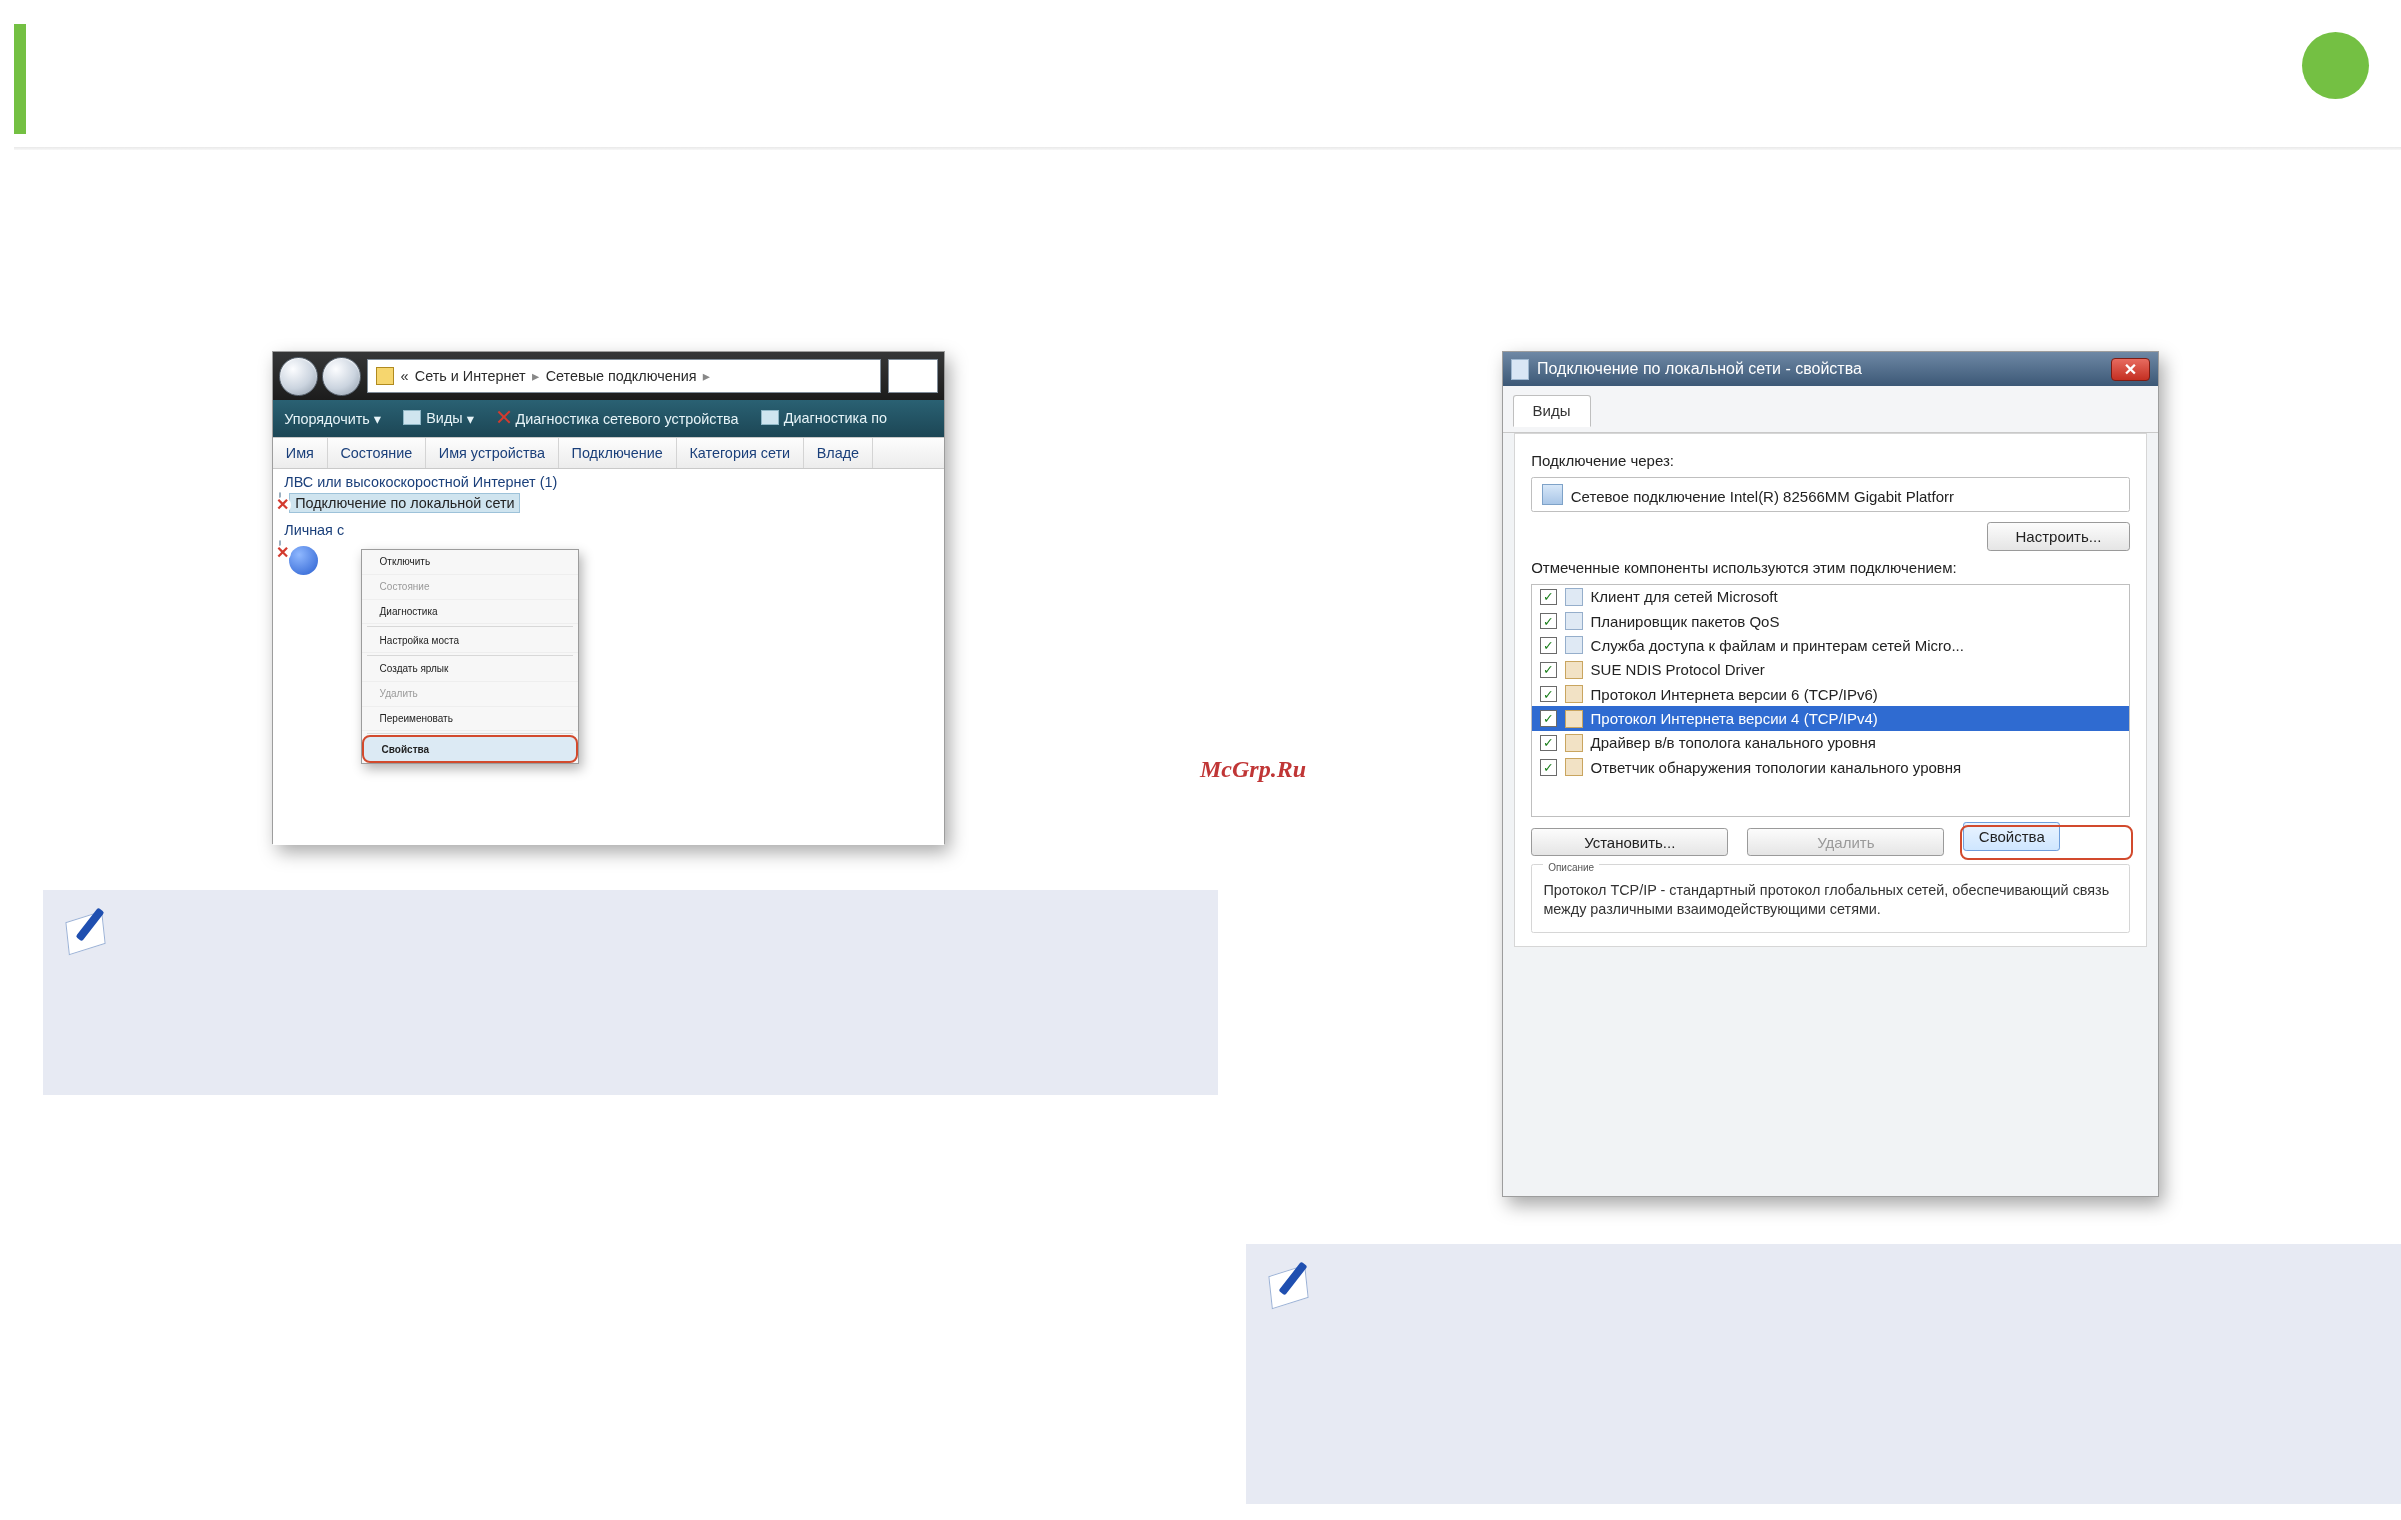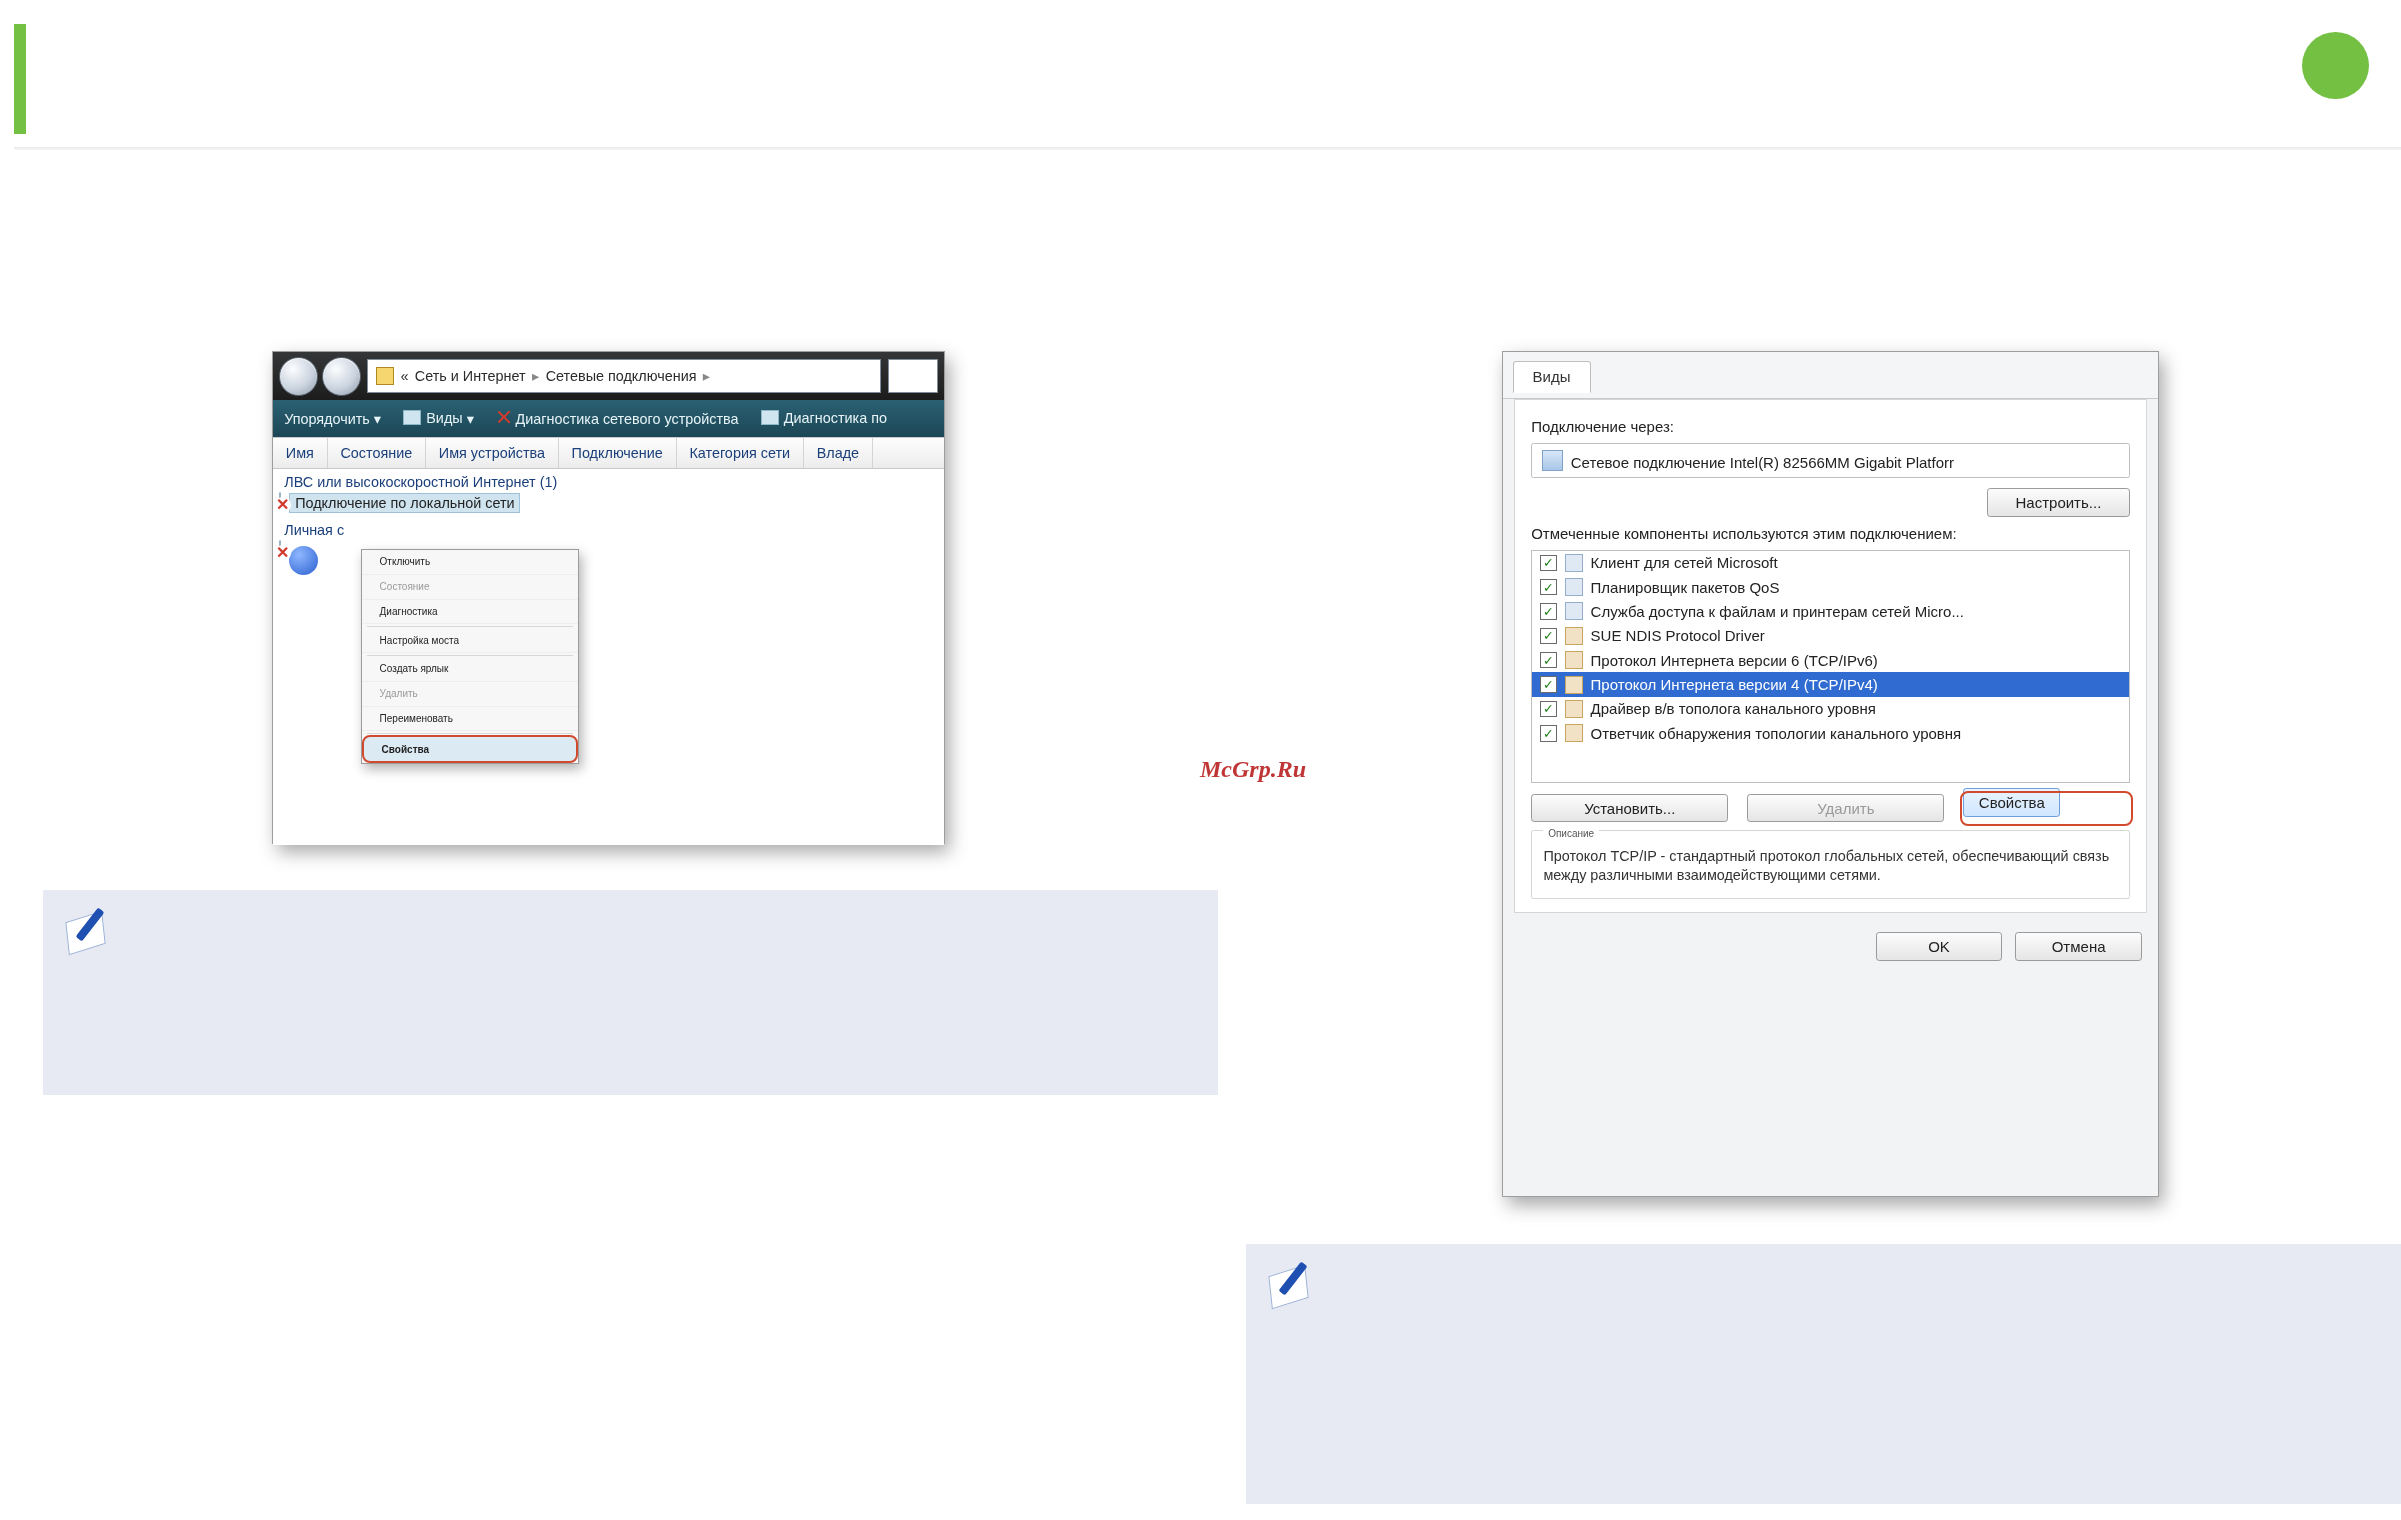--- a/index.html
+++ b/index.html
@@ -141,20 +141,26 @@
         <div class="itm">Создать ярлык</div>
         <div class="itm dis">Удалить</div>
         <div class="itm">Переименовать</div>
         <div class="sepline"></div>
         <div class="itm hl">Свойства</div>
       </div>
     </div>
   </div>
 
   <div class="shot props">
+    <div class="titlebar">
+      <span class="tico"></span>
+      <span>Подключение по локальной сети - свойства</span>
+      <span class="spacer"></span>
+      <span class="winclose">✕</span>
+    </div>
     <div class="tabstrip">
       <span class="tab">Виды</span>
     </div>
     <div class="pbody">
       <div class="plabel">Подключение через:</div>
       <div class="adapter">
         <span class="aico"></span>
         <span>Сетевое подключение Intel(R) 82566MM Gigabit Platforr</span>
       </div>
       <div class="cfgrow">
@@ -206,24 +212,20 @@
       <div class="btnrow">
         <span class="btn7">Установить...</span>
         <span class="btn7 dis">Удалить</span>
         <span class="hlwrap"><span class="btn7 blue">Свойства</span></span>
       </div>
       <div class="fset">
         <span class="lg">Описание</span>
         <div class="dsc">Протокол TCP/IP - стандартный протокол глобальных сетей, обеспечивающий связь между различными взаимодействующими сетями.</div>
       </div>
     </div>
-    <div class="okrow">
-      <span class="btn7" style="min-width:96px">OK</span>
-      <span class="btn7" style="min-width:96px">Отмена</span>
-    </div>
   </div>
 
   <div class="note left">
     <span class="nico"></span>
   </div>
   <div class="note right">
     <span class="nico"></span>
   </div>
 </div>
 

